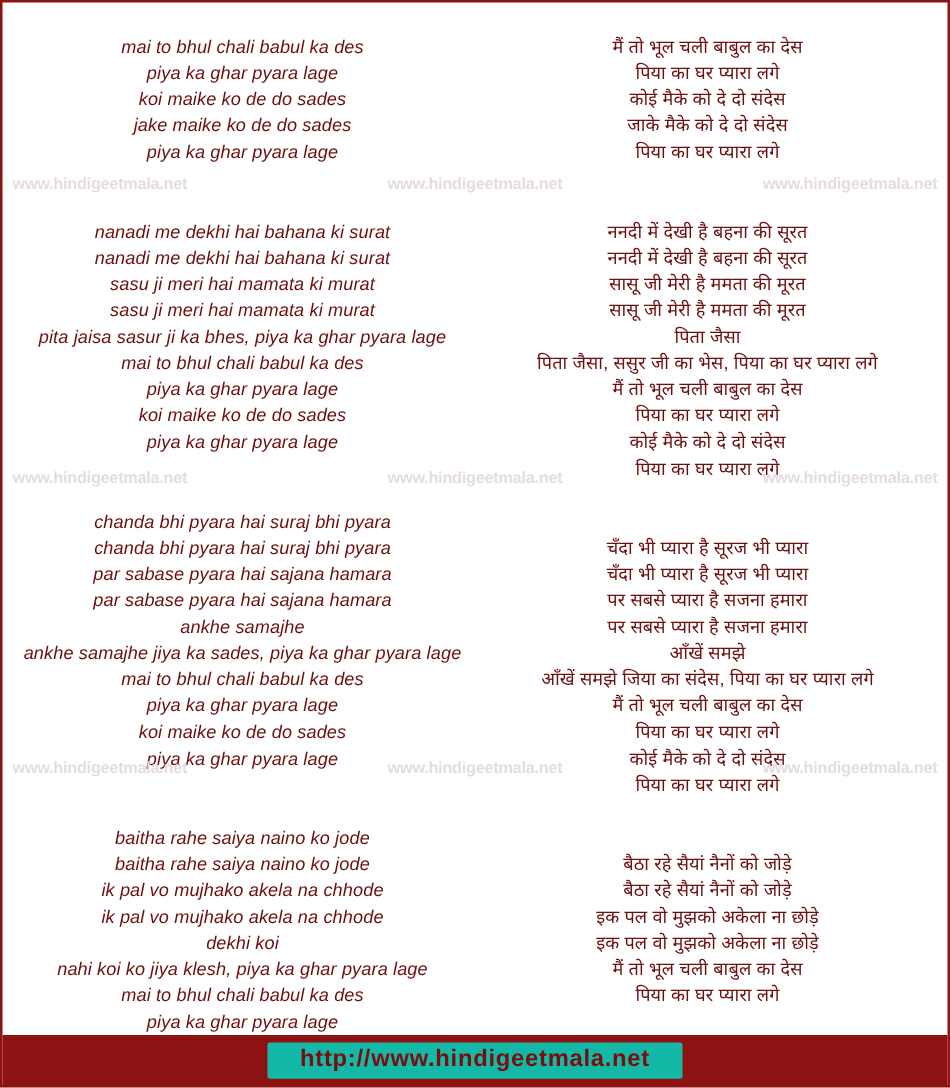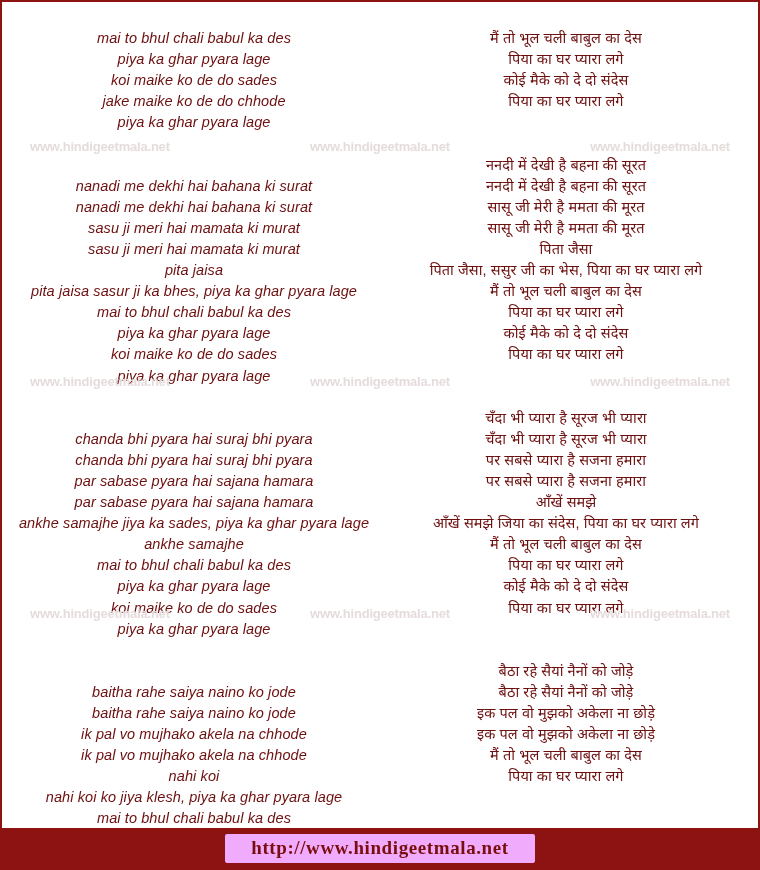--- a/index.html
+++ b/index.html
@@ -69,21 +69,21 @@
     color: transparent;
   }
   .watermark-row {
     position: absolute;
     left: 0;
     width: 100%;
     display: flex;
     justify-content: space-between;
     pointer-events: none;
     z-index: 5;
-    padding: 0 28px;
+    padding: 0 8px;
     box-sizing: border-box;
   }
   .wm {
     color: #e6dcdc;
     font-family: "Liberation Sans", sans-serif;
     font-size: 13px;
     font-weight: 700;
     letter-spacing: -0.2px;
     white-space: nowrap;
   }
@@ -92,23 +92,23 @@
     left: 0;
     bottom: 0;
     width: 100%;
     height: 40px;
     background: #8d1212;
     display: flex;
     align-items: center;
     justify-content: center;
   }
   .footer-link {
-    background: #f0abfc;
+    background: #14b8a6;
     color: #7a0d0d;
-    font-family: Liberation Serif, serif;
+    font-family: Liberation Sans, sans-serif;
     font-weight: 700;
     font-size: 19px;
     letter-spacing: 0.6px;
     padding: 3px 26px 4px 26px;
     border-radius: 2px;
     text-decoration: none;
     display: inline-block;
     white-space: nowrap;
   }
 </style>
@@ -133,63 +133,63 @@
       <span class="wm">www.hindigeetmala.net</span>
       <span class="wm">www.hindigeetmala.net</span>
       <span class="wm">www.hindigeetmala.net</span>
     </div>
 
     <div class="columns">
       <div class="col col-left">
         <div class="line">mai to bhul chali babul ka des</div>
         <div class="line">piya ka ghar pyara lage</div>
         <div class="line">koi maike ko de do sades</div>
-        <div class="line">jake maike ko de do chhode</div>
+        <div class="line">jake maike ko de do sades</div>
         <div class="line">piya ka ghar pyara lage</div>
         <div class="line blank">&nbsp;</div>
         <div class="line blank">&nbsp;</div>
         <div class="line">nanadi me dekhi hai bahana ki surat</div>
         <div class="line">nanadi me dekhi hai bahana ki surat</div>
         <div class="line">sasu ji meri hai mamata ki murat</div>
         <div class="line">sasu ji meri hai mamata ki murat</div>
-        <div class="line">pita jaisa</div>
         <div class="line">pita jaisa sasur ji ka bhes, piya ka ghar pyara lage</div>
         <div class="line">mai to bhul chali babul ka des</div>
         <div class="line">piya ka ghar pyara lage</div>
         <div class="line">koi maike ko de do sades</div>
         <div class="line">piya ka ghar pyara lage</div>
         <div class="line blank">&nbsp;</div>
         <div class="line blank">&nbsp;</div>
         <div class="line">chanda bhi pyara hai suraj bhi pyara</div>
         <div class="line">chanda bhi pyara hai suraj bhi pyara</div>
         <div class="line">par sabase pyara hai sajana hamara</div>
         <div class="line">par sabase pyara hai sajana hamara</div>
+        <div class="line">ankhe samajhe</div>
         <div class="line">ankhe samajhe jiya ka sades, piya ka ghar pyara lage</div>
-        <div class="line">ankhe samajhe</div>
         <div class="line">mai to bhul chali babul ka des</div>
         <div class="line">piya ka ghar pyara lage</div>
         <div class="line">koi maike ko de do sades</div>
         <div class="line">piya ka ghar pyara lage</div>
         <div class="line blank">&nbsp;</div>
         <div class="line blank">&nbsp;</div>
         <div class="line">baitha rahe saiya naino ko jode</div>
         <div class="line">baitha rahe saiya naino ko jode</div>
         <div class="line">ik pal vo mujhako akela na chhode</div>
         <div class="line">ik pal vo mujhako akela na chhode</div>
-        <div class="line">nahi koi</div>
+        <div class="line">dekhi koi</div>
         <div class="line">nahi koi ko jiya klesh, piya ka ghar pyara lage</div>
         <div class="line">mai to bhul chali babul ka des</div>
         <div class="line">piya ka ghar pyara lage</div>
 
       </div>
 
       <div class="col col-right">
         <div class="line">मैं तो भूल चली बाबुल का देस</div>
         <div class="line">पिया का घर प्यारा लगे</div>
         <div class="line">कोई मैके को दे दो संदेस</div>
+        <div class="line">जाके मैके को दे दो संदेस</div>
         <div class="line">पिया का घर प्यारा लगे</div>
         <div class="line blank">&nbsp;</div>
         <div class="line blank">&nbsp;</div>
         <div class="line">ननदी में देखी है बहना की सूरत</div>
         <div class="line">ननदी में देखी है बहना की सूरत</div>
         <div class="line">सासू जी मेरी है ममता की मूरत</div>
         <div class="line">सासू जी मेरी है ममता की मूरत</div>
         <div class="line">पिता जैसा</div>
         <div class="line">पिता जैसा, ससुर जी का भेस, पिया का घर प्यारा लगे</div>
         <div class="line">मैं तो भूल चली बाबुल का देस</div>

